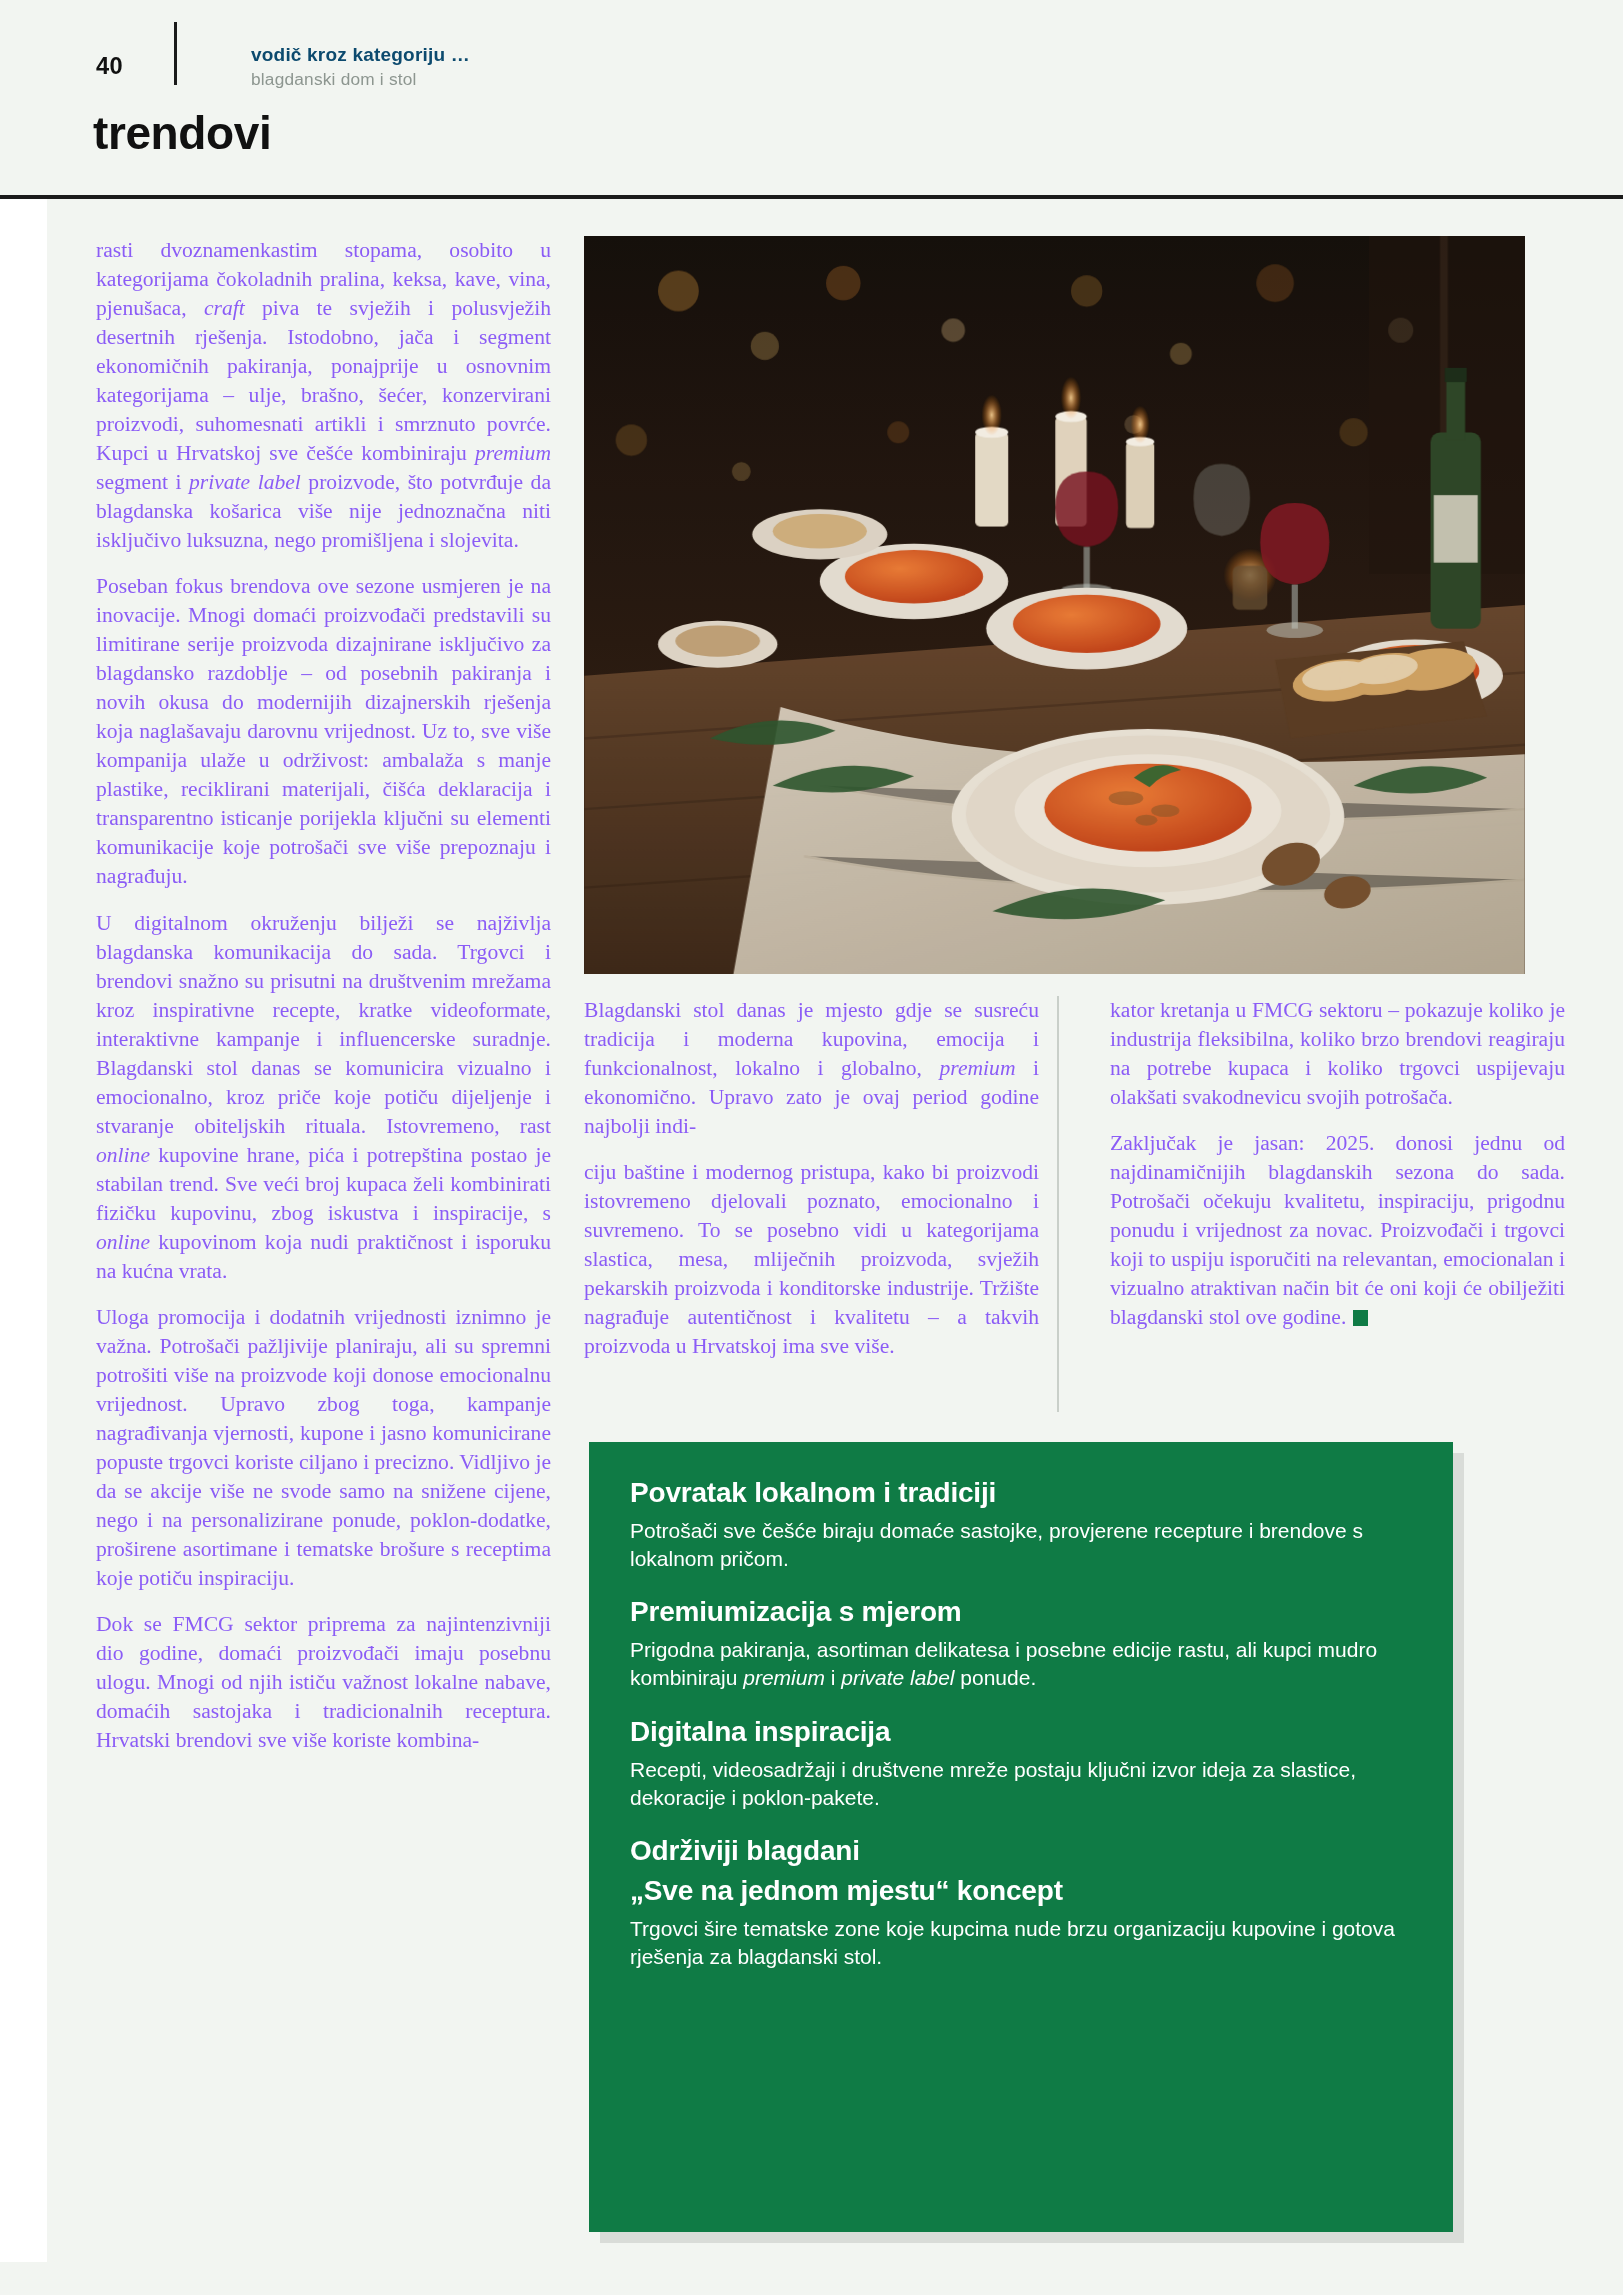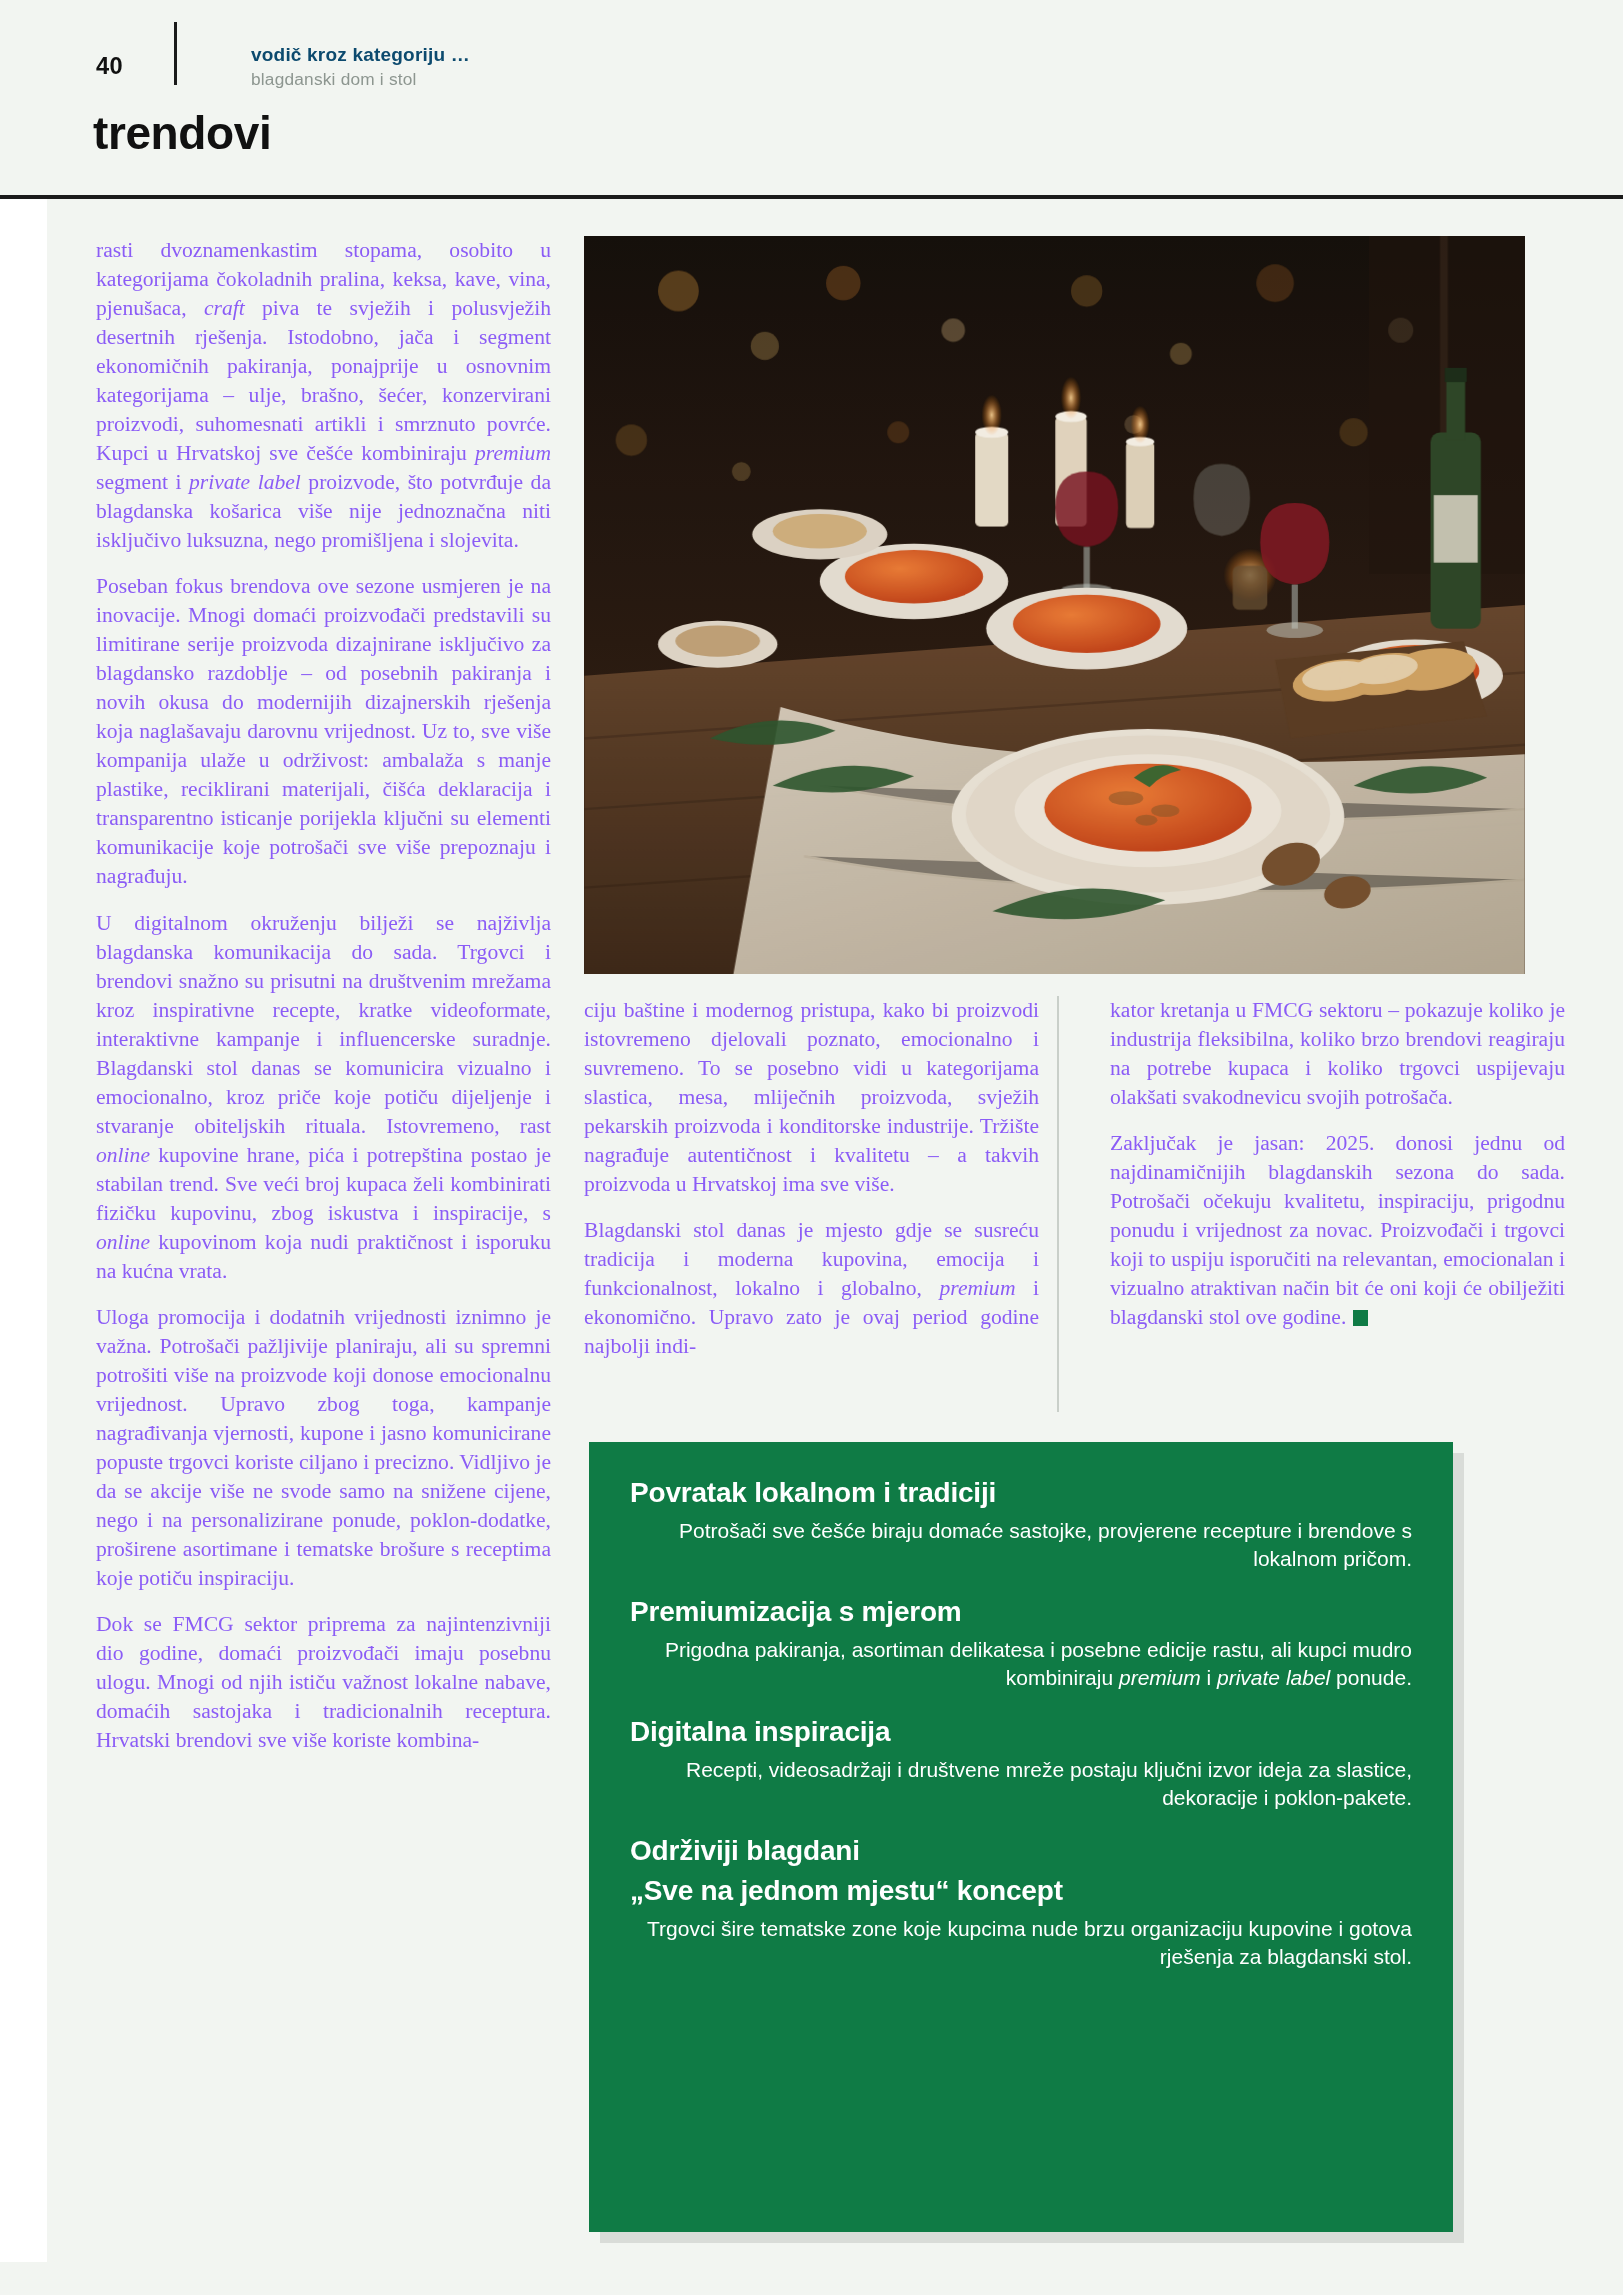--- a/index.html
+++ b/index.html
@@ -158,21 +158,20 @@
     font-weight: bold;
     color: #ffffff;
     letter-spacing: -0.2px;
   }
   .greenbox p {
     margin: 0 0 23.6px 0;
     font-family: "Liberation Sans", sans-serif;
     font-size: 21px;
     line-height: 28px;
     color: #ffffff;
-    text-align: right;
   }
   .greenbox .last { margin-bottom: 0; }
   em { font-style: italic; }
 
   .endmark {
     display: inline-block;
     width: 15.7px;
     height: 15.7px;
     background: #0f7b45;
     margin-left: 6.3px;
@@ -363,22 +362,22 @@
   <div class="col-left">
     <p>rasti dvoznamenkastim stopama, osobito u kategorijama čokoladnih pralina, keksa, kave, vina, pjenušaca, <em>craft</em> piva te svježih i polusvježih desertnih rješenja. Istodobno, jača i segment ekonomičnih pakiranja, ponajprije u osnovnim kategorijama – ulje, brašno, šećer, konzervirani proizvodi, suhomesnati artikli i smrznuto povrće. Kupci u Hrvatskoj sve češće kombiniraju <em>premium</em> segment i <em>private label</em> proizvode, što potvrđuje da blagdanska košarica više nije jednoznačna niti isključivo luksuzna, nego promišljena i slojevita.</p>
     <p>Poseban fokus brendova ove sezone usmjeren je na inovacije. Mnogi domaći proizvođači predstavili su limitirane serije proizvoda dizajnirane isključivo za blagdansko razdoblje – od posebnih pakiranja i novih okusa do modernijih dizajnerskih rješenja koja naglašavaju darovnu vrijednost. Uz to, sve više kompanija ulaže u održivost: ambalaža s manje plastike, reciklirani materijali, čišća deklaracija i transparentno isticanje porijekla ključni su elementi komunikacije koje potrošači sve više prepoznaju i nagrađuju.</p>
     <p>U digitalnom okruženju bilježi se najživlja blagdanska komunikacija do sada. Trgovci i brendovi snažno su prisutni na društvenim mrežama kroz inspirativne recepte, kratke videoformate, interaktivne kampanje i influencerske suradnje. Blagdanski stol danas se komunicira vizualno i emocionalno, kroz priče koje potiču dijeljenje i stvaranje obiteljskih rituala. Istovremeno, rast <em>online</em> kupovine hrane, pića i potrepština postao je stabilan trend. Sve veći broj kupaca želi kombinirati fizičku kupovinu, zbog iskustva i inspiracije, s <em>online</em> kupovinom koja nudi praktičnost i isporuku na kućna vrata.</p>
     <p>Uloga promocija i dodatnih vrijednosti iznimno je važna. Potrošači pažljivije planiraju, ali su spremni potrošiti više na proizvode koji donose emocionalnu vrijednost. Upravo zbog toga, kampanje nagrađivanja vjernosti, kupone i jasno komunicirane popuste trgovci koriste ciljano i precizno. Vidljivo je da se akcije više ne svode samo na snižene cijene, nego i na personalizirane ponude, poklon-dodatke, proširene asortimane i tematske brošure s receptima koje potiču inspiraciju.</p>
     <p>Dok se FMCG sektor priprema za najintenzivniji dio godine, domaći proizvođači imaju posebnu ulogu. Mnogi od njih ističu važnost lokalne nabave, domaćih sastojaka i tradicionalnih receptura. Hrvatski brendovi sve više koriste kombina-</p>
   </div>
 
   <div class="col-divider divider-mid-right"></div>
   <div class="col-mid">
+    <p>Blagdanski stol danas je mjesto gdje se susreću tradicija i moderna kupovina, emocija i funkcionalnost, lokalno i globalno, <em>premium</em> i ekonomično. Upravo zato je ovaj period godine najbolji indi-</p>
     <p>ciju baštine i modernog pristupa, kako bi proizvodi istovremeno djelovali poznato, emocionalno i suvremeno. To se posebno vidi u kategorijama slastica, mesa, mliječnih proizvoda, svježih pekarskih proizvoda i konditorske industrije. Tržište nagrađuje autentičnost i kvalitetu – a takvih proizvoda u Hrvatskoj ima sve više.</p>
-    <p>Blagdanski stol danas je mjesto gdje se susreću tradicija i moderna kupovina, emocija i funkcionalnost, lokalno i globalno, <em>premium</em> i ekonomično. Upravo zato je ovaj period godine najbolji indi-</p>
   </div>
 
   <div class="col-right">
     <p>kator kretanja u FMCG sektoru – pokazuje koliko je industrija fleksibilna, koliko brzo brendovi reagiraju na potrebe kupaca i koliko trgovci uspijevaju olakšati svakodnevicu svojih potrošača.</p>
     <p><span>Zaključak je jasan: 2025. donosi jednu od najdinamičnijih blagdanskih sezona do sada. Potrošači očekuju kvalitetu, inspiraciju, prigodnu ponudu i vrijednost za novac. Proizvođači i trgovci koji to uspiju isporučiti na relevantan, emocionalan i vizualno atraktivan način bit će oni koji će obilježiti blagdanski stol ove godine.</span><span class="endmark"></span></p>
   </div>
 
   <div class="greenbox">
     <h3>Povratak lokalnom i tradiciji</h3>
     <p>Potrošači sve češće biraju domaće sastojke, provjerene recepture i brendove s lokalnom pričom.</p>

